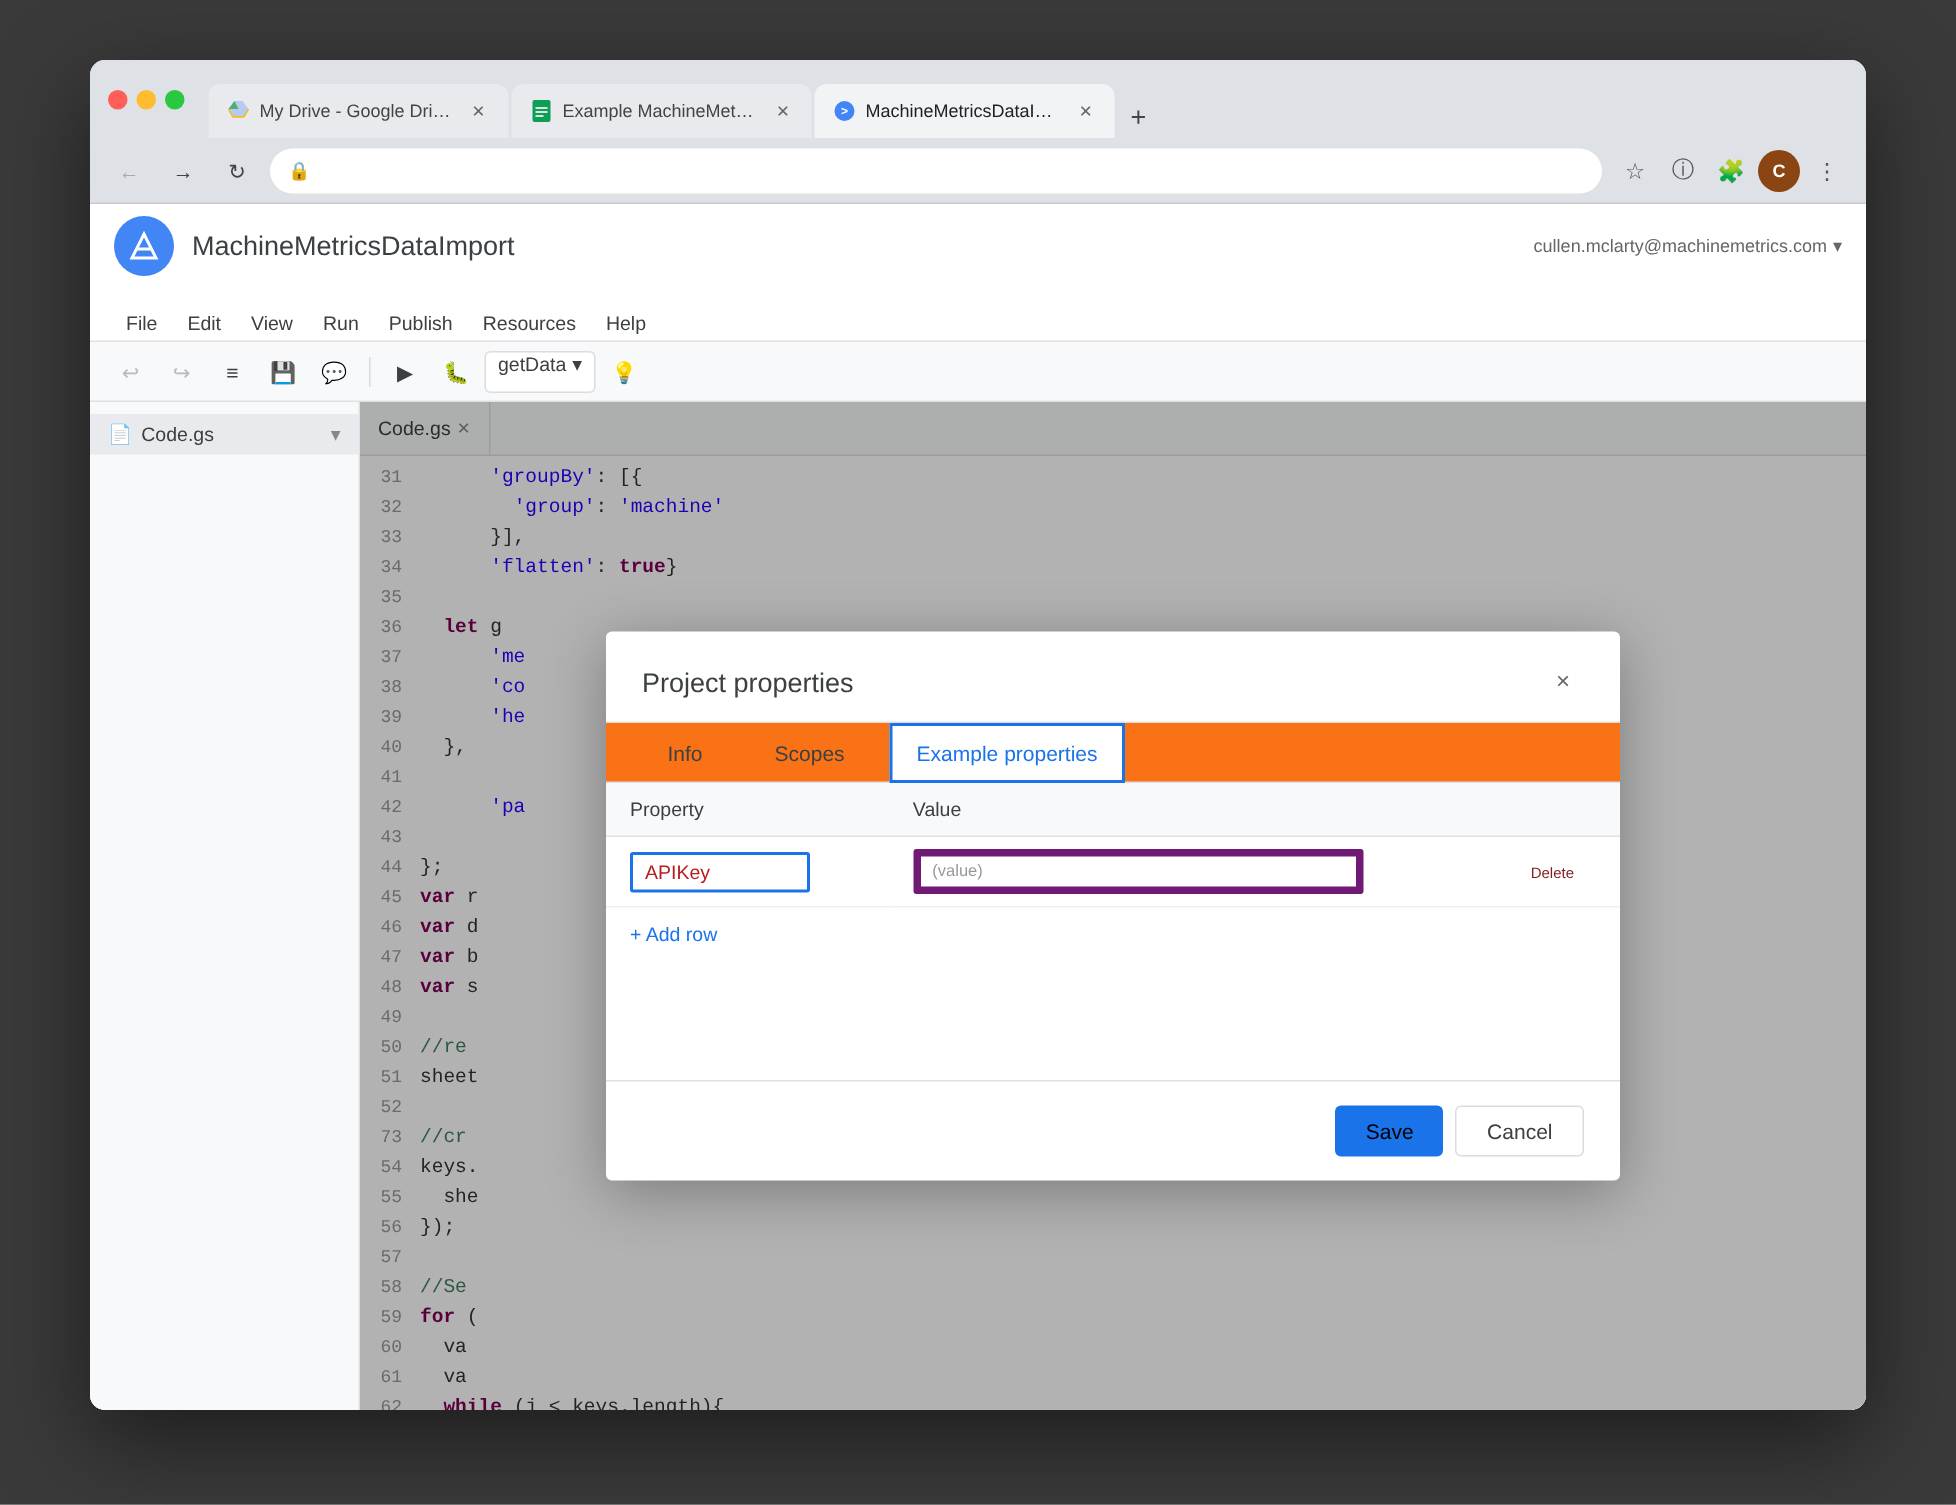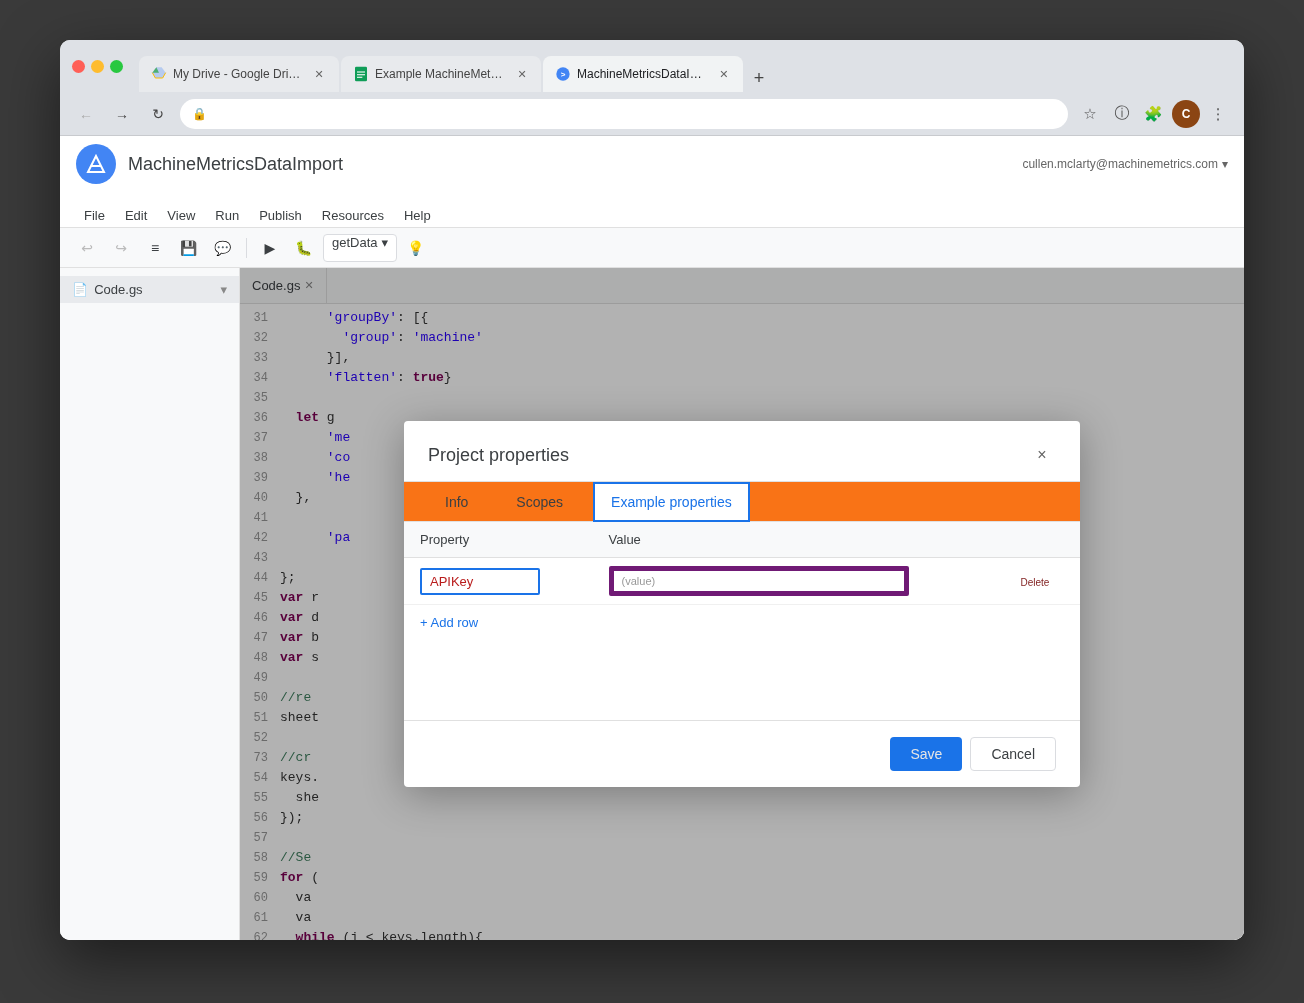--- a/index.html
+++ b/index.html
@@ -525,21 +525,21 @@
       display: flex;
       justify-content: flex-end;
       padding: 16px 24px;
       gap: 8px;
       border-top: 1px solid #e0e0e0;
       margin-top: 80px;
     }
 
     .btn-save {
       background: #1a73e8;
-      color: #e5e5e5;
+      color: #000000;
       border: none;
       border-radius: 4px;
       padding: 8px 20px;
       font-size: 14px;
       cursor: pointer;
     }
 
     .btn-cancel {
       background: white;
       color: #3c4043;

